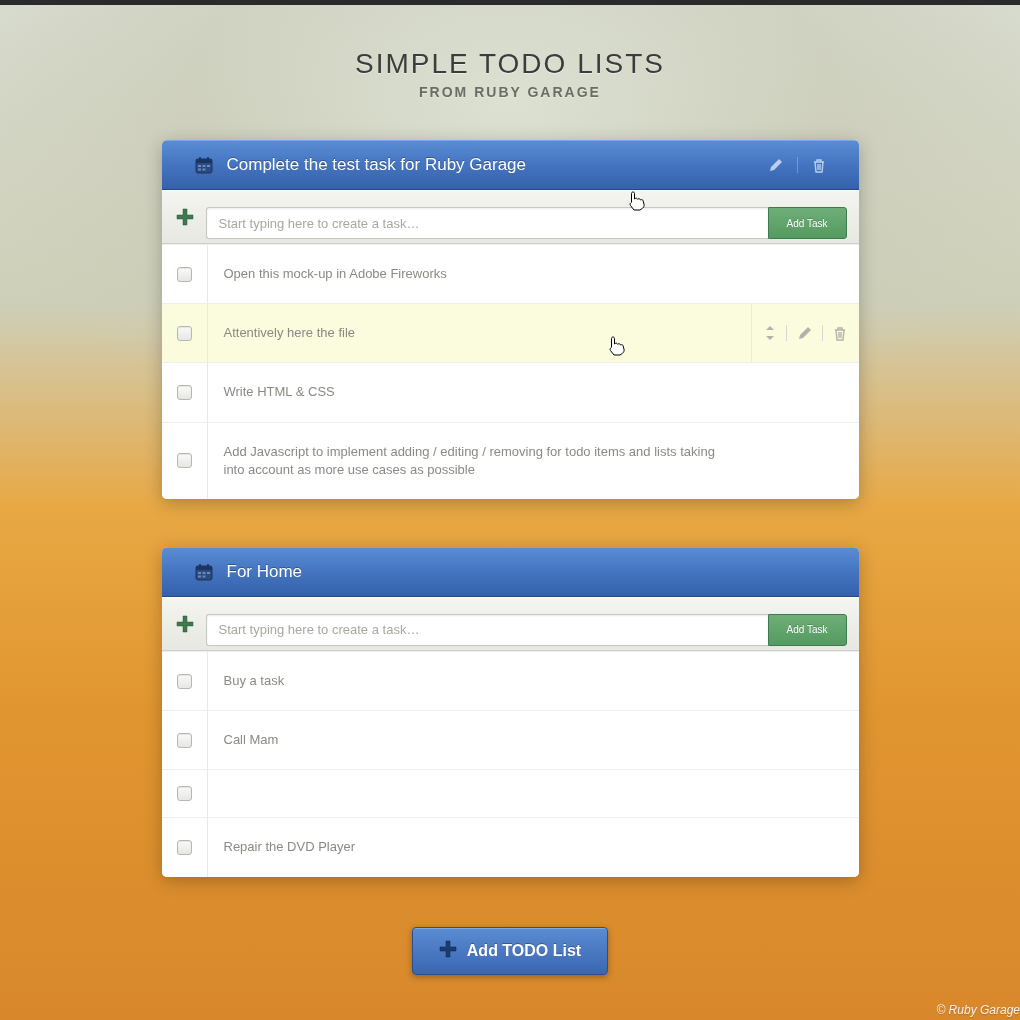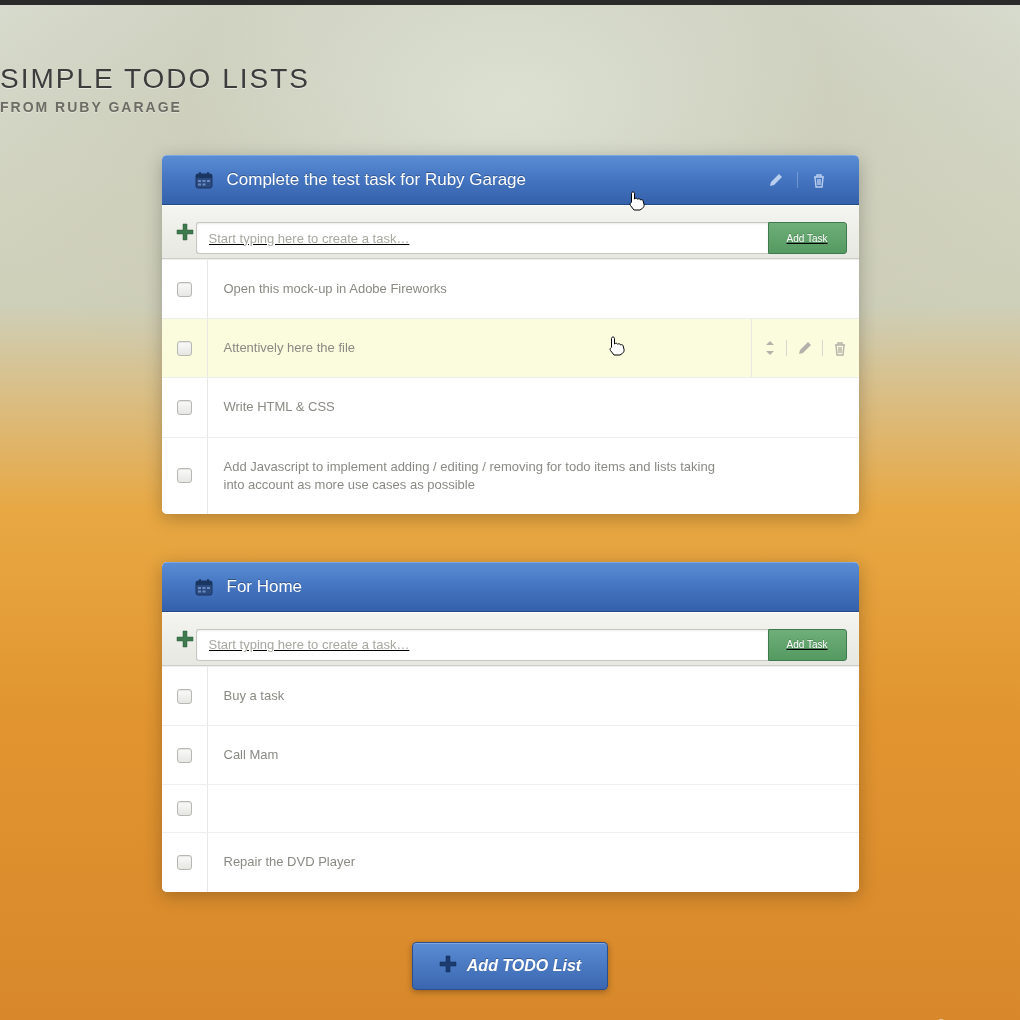--- a/index.html
+++ b/index.html
@@ -7,21 +7,21 @@
   font-family: "Helvetica Neue", Arial, sans-serif;
   width: 1020px;
   height: 1020px;
   overflow: hidden;
   background:
     radial-gradient(ellipse 800px 500px at 50% 10%, rgba(220,225,210,.95), rgba(200,200,180,.5) 40%, transparent 70%),
     linear-gradient(180deg, #d8dccf 0%, #cecfb8 30%, #e8a843 50%, #e19530 70%, #d8882b 100%);
   position: relative;
 }
 .top-bar { height: 5px; background: #2a2a2a; }
-.page-title { padding-top: 58px; }
+.page-title { text-align: center; padding-top: 43px; }
 .page-title h1 {
   font-size: 28px; font-weight: 400; letter-spacing: 2px; color: #3c3c3c;
   text-shadow: 0 1px 0 rgba(255,255,255,.5);
 }
 .page-title h2 {
   font-size: 14px; font-weight: 700; letter-spacing: 2px; color: #6c6c64;
   margin-top: 4px; text-shadow: 0 1px 0 rgba(255,255,255,.4);
 }
 .list-card {
   width: 697px; margin: 40px auto 0; background: #fff;
@@ -48,21 +48,21 @@
 .add-row {
   background: linear-gradient(180deg, #f4f4f0 0%, #e8e8e2 100%);
   border-top: 1px solid #fff; border-bottom: 1px solid #cfcfc8;
   height: 54px; display: flex; align-items: center; padding: 0 12px;
   position: relative;
 }
 .add-row .plus {
   width: 22px; height: 22px; display:flex; align-items:center; justify-content:center;
 }
 .add-row .input-wrap {
-  flex: 1; display: flex; height: 20px; text-decoration: underline;
+  flex: 1; margin-left: 10px; display: flex; height: 20px;
 }
 .add-row input {
   flex: 1; height: 32px; border: 1px solid #c7c7c2;
   border-right: none; border-radius: 3px 0 0 3px; padding: 0 12px;
   font-size: 13px; color: #444; outline: none;
   box-shadow: inset 0 1px 2px rgba(0,0,0,.08);
 }
 .add-row input::placeholder{ color:#a8a8a0; }
 .add-row button {
   height: 32px; border: 1px solid #3e7a4e; border-radius: 0 3px 3px 0;
@@ -98,21 +98,20 @@
 .row-actions .ico{ display:flex; }
 .add-list-wrap { text-align: center; margin-top: 50px; }
 .add-list-btn {
   display: inline-flex; align-items:center; gap:10px;
   background: linear-gradient(180deg,#5a8cd4 0%,#3a66b0 100%);
   border: 1px solid #2a4f8e; border-radius: 4px;
   color:#fff; font-size:16px; font-weight:600;
   padding: 12px 26px; cursor:pointer;
   box-shadow: 0 2px 6px rgba(0,0,0,.3), inset 0 1px 0 rgba(255,255,255,.25);
   text-shadow: 0 -1px 0 rgba(0,0,0,.3);
-  font-style: italic;
 }
 .footer {
   text-align:right; margin-top: 28px; font-size:12px;
   color: rgba(255,255,255,.9); text-shadow: 0 1px 1px rgba(0,0,0,.2); font-style: italic;
 }
 .cursor {
   position: absolute; width: 18px; height: 22px; pointer-events: none; z-index: 50;
 }
 </style>
 </head>

